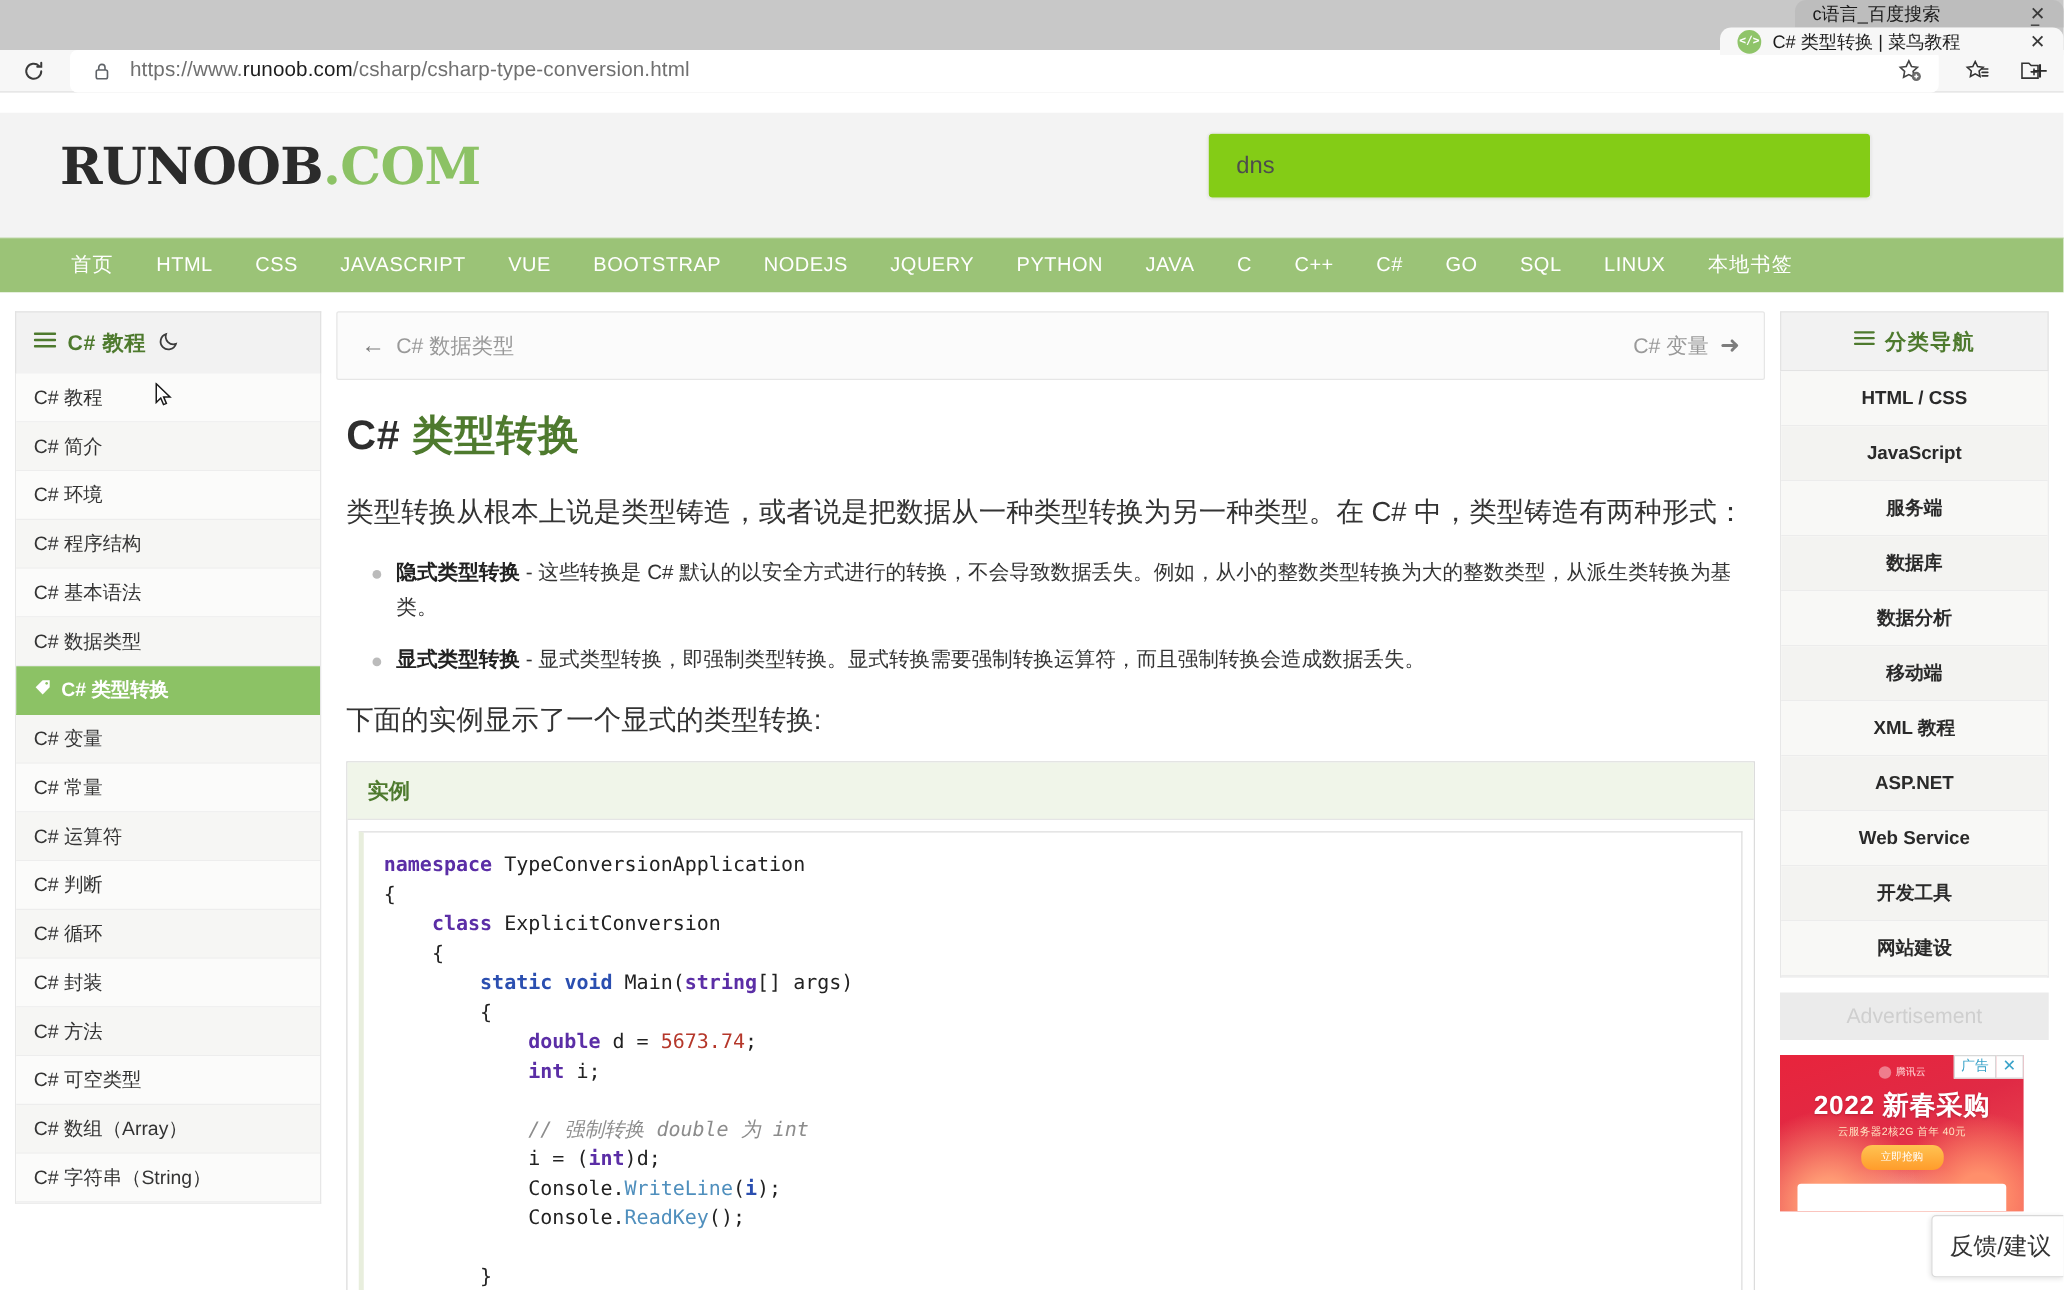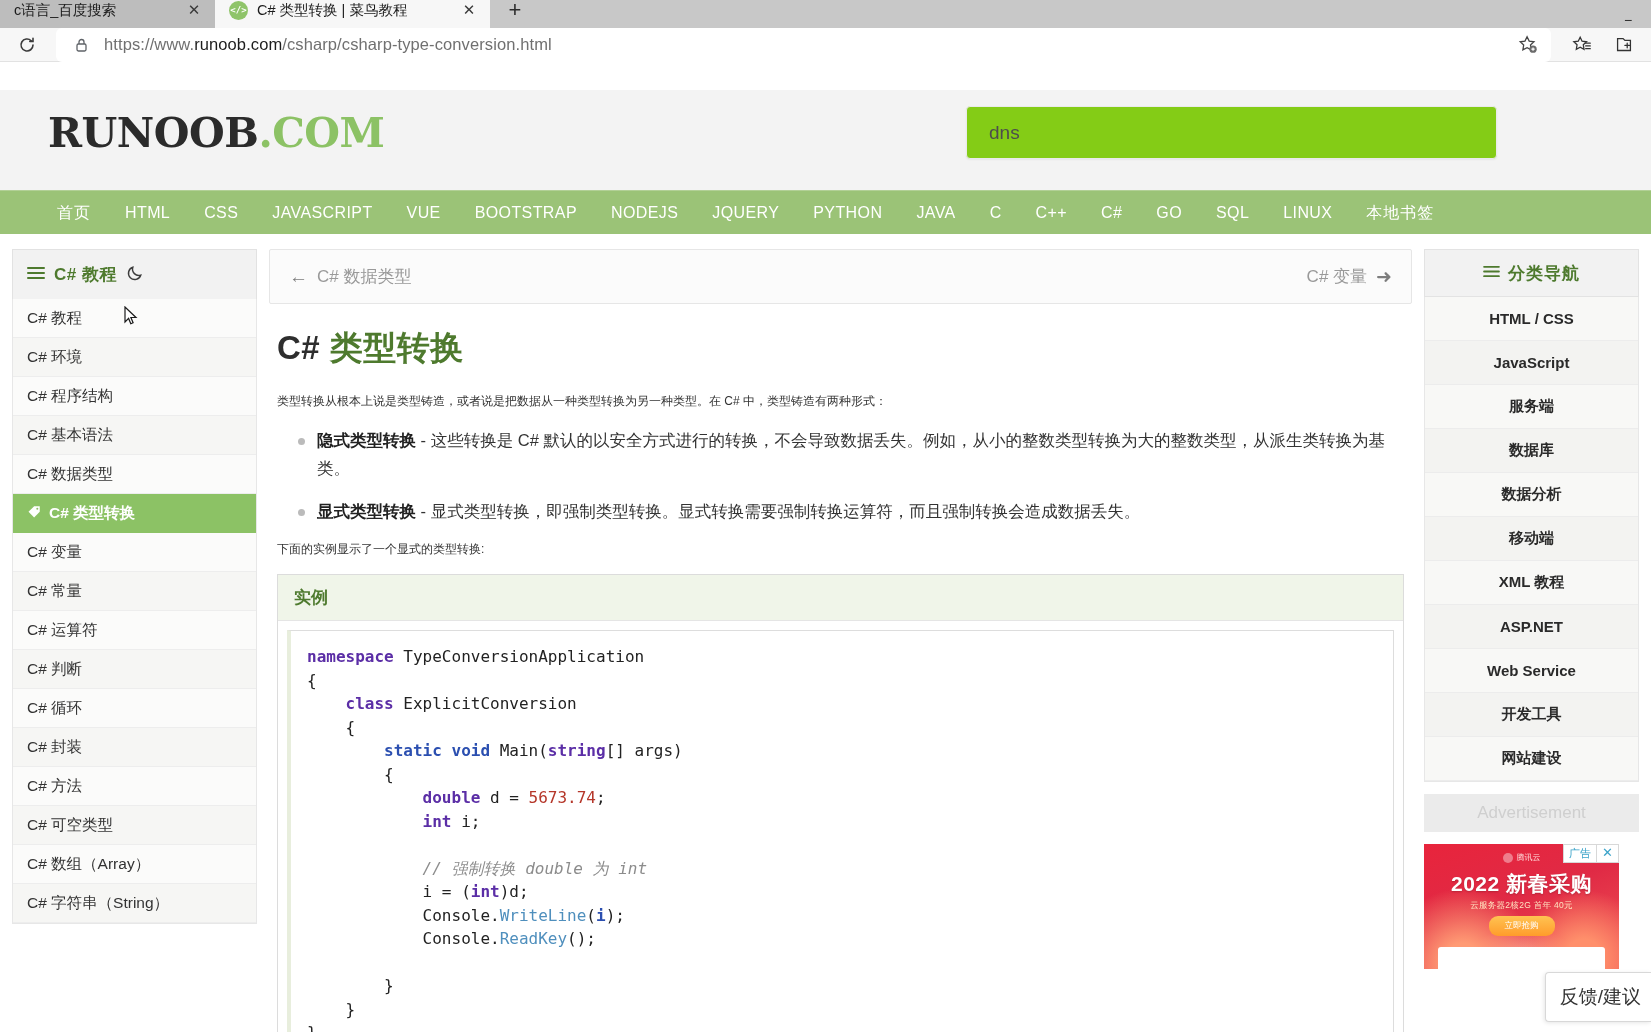--- a/index.html
+++ b/index.html
@@ -7,22 +7,23 @@
   body {
     font-family: "Liberation Sans", "DejaVu Sans", sans-serif;
     background:#ffffff;
     -webkit-font-smoothing: antialiased;
   }
 
   
   .browser { width:1651px; height:1032px; position:relative; background:#ffffff; }
 
   .tabstrip {
-    height:28px; background:#c8c8c8; display:flex; align-items:flex-end;
+    height:40px; background:#c8c8c8; display:flex; align-items:flex-end;
     position:relative;
+    flex-direction:column;
   }
   .tab {
     height:36px; display:flex; align-items:center; gap:9px;
     border-radius:9px 9px 0 0; padding:0 10px 0 14px; position:relative;
     font-size:14.5px; color:#1b1b1b; white-space:nowrap;
   }
   .tab.inactive { width:215px; background:#bdbdbd; }
   .tab.active   { width:275px; background:#f7f7f7; }
   .tab-favicon {
     width:19px; height:19px; border-radius:50%;
@@ -128,21 +129,21 @@
     display:flex; align-items:center; justify-content:space-between;
     padding:0 19px; border-radius:2px;
   }
   .crumb { color:#999; font-size:17px; display:flex; align-items:center; gap:9px; }
   .crumb .arrow { font-size:19px; color:#7d7d7d; }
 
   .article { padding:22px 8px 0 8px; }
   .h1 { font-size:33px; font-weight:bold; margin-bottom:20px; letter-spacing:.5px; }
   .h1 .k { color:#2e2e2e; }
   .h1 .g { color:#4e7a2e; }
-  .para { font-size:12px; color:#333; line-height:1.75; margin-bottom:14px; }
+  .para { font-size:22px; color:#333; line-height:1.75; margin-bottom:14px; }
   .bullets { list-style:none; margin:0 0 14px 0; }
   .bullets li {
     font-size:16.5px; color:#333; line-height:1.72; position:relative;
     padding-left:40px; margin-bottom:14px;
   }
   .bullets li::before {
     content:""; position:absolute; left:21px; top:12px;
     width:7px; height:7px; border-radius:50%; background:#bbbbbb;
   }
   .bullets li b { font-weight:bold; color:#222; }
@@ -344,20 +345,23 @@
             <svg width="19" height="19" viewBox="0 0 20 20" fill="none" stroke="#3c3c3c" stroke-width="1.5">
               <path d="M15.5 12.8A6.6 6.6 0 0 1 7.2 4.5a6.6 6.6 0 1 0 8.3 8.3z"></path>
             </svg>
           </span>
         </div>
         <div class="ls-list">
           <div class="ls-item">
               <span>C# 教程</span>
             </div>
           <div class="ls-item">
+              <span>C# 简介</span>
+            </div>
+          <div class="ls-item">
               <span>C# 环境</span>
             </div>
           <div class="ls-item">
               <span>C# 程序结构</span>
             </div>
           <div class="ls-item">
               <span>C# 基本语法</span>
             </div>
           <div class="ls-item">
               <span>C# 数据类型</span>

